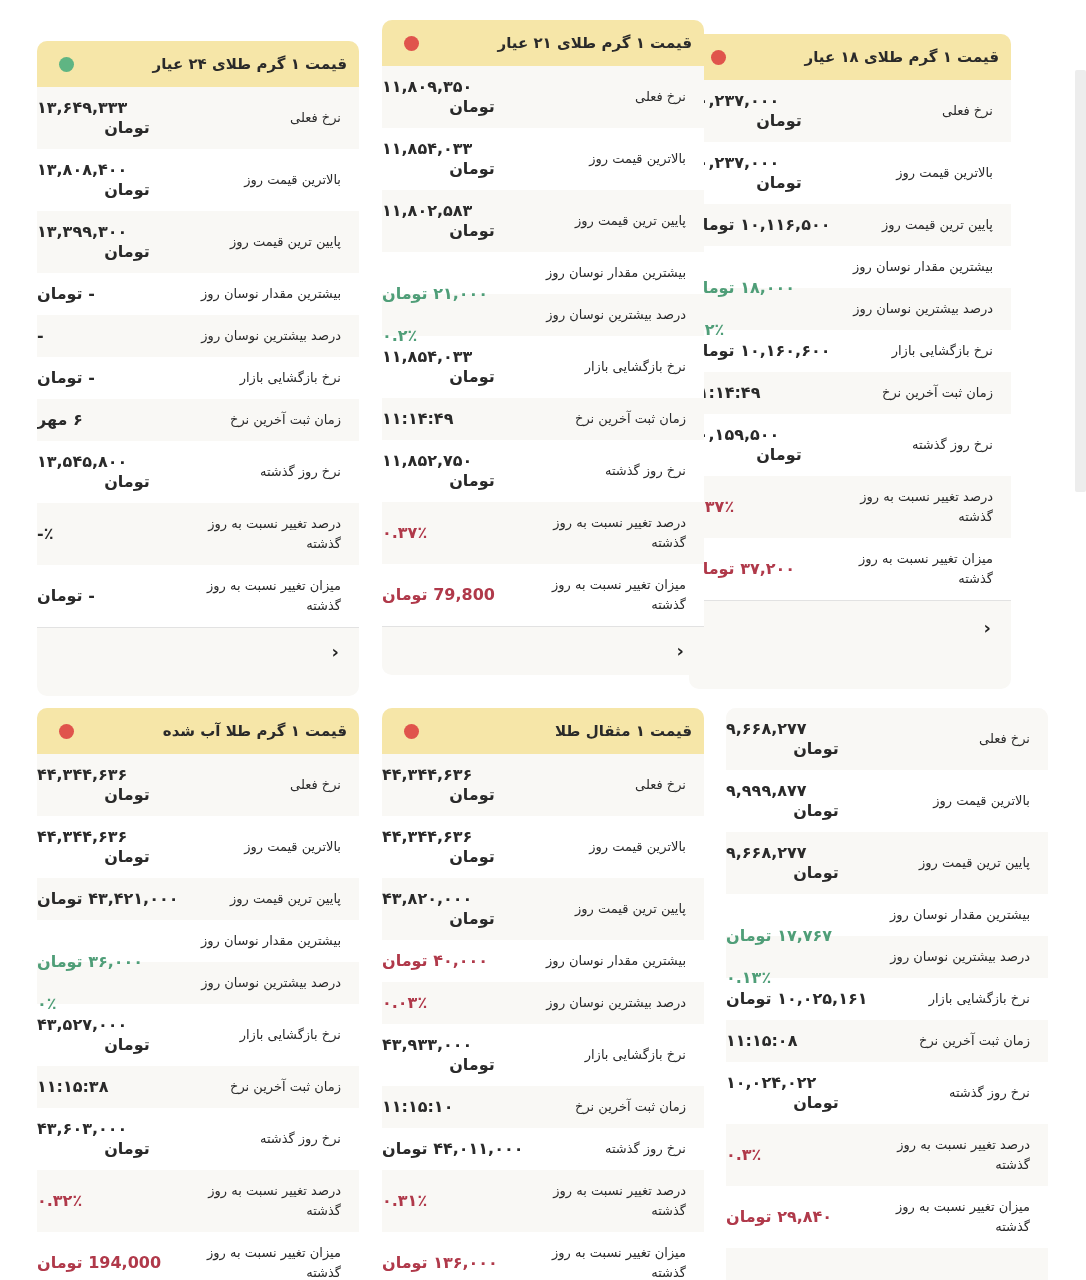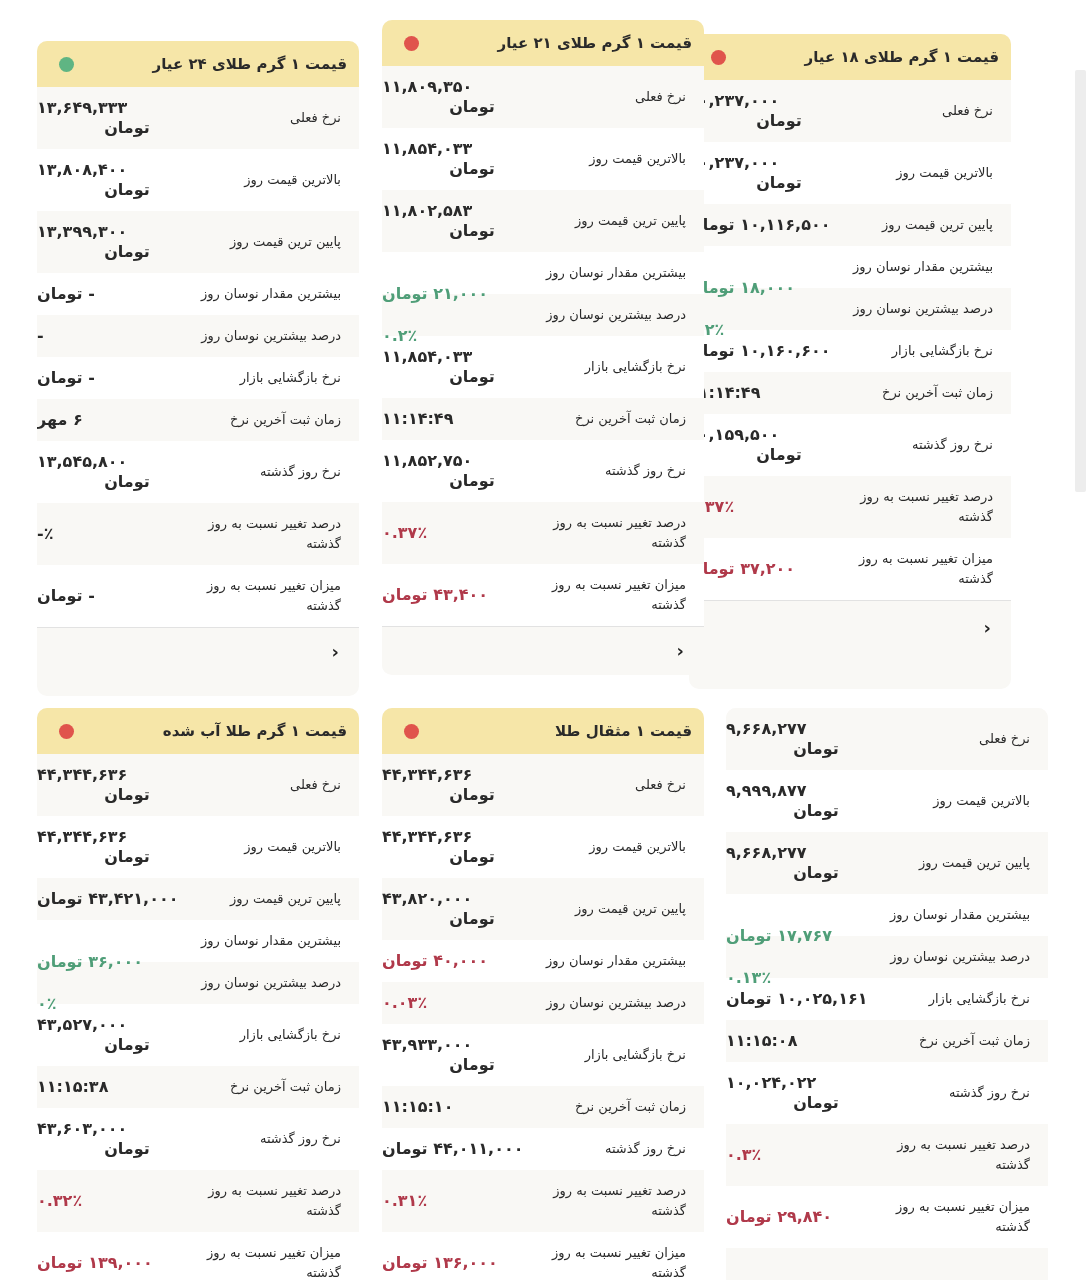--- a/index.html
+++ b/index.html
@@ -139,21 +139,21 @@
       <div class="row h2">
           <span class="label">نرخ روز گذشته</span>
           <span class="value"><span>۱۱,۸۵۲,۷۵۰</span><span class="unit">تومان</span></span>
         </div>
       <div class="row h2">
           <span class="label">درصد تغییر نسبت به روز گذشته</span>
           <span class="value red">۰.۳۷٪</span>
         </div>
       <div class="row h2">
           <span class="label">میزان تغییر نسبت به روز گذشته</span>
-          <span class="value red">۴۳,۴۰۰ تومان</span>
+          <span class="value red">79,800 تومان</span>
         </div>
     </div>
     <div class="footer">
       <span class="chev">‹</span>
     </div>
   </div>
 
   <div class="card" style="left:37px; top:41px; height:655px;">
     <div class="card-header">
       <span class="card-title">قیمت ۱ گرم طلای ۲۴ عیار</span>
@@ -337,17 +337,17 @@
       <div class="row h2">
           <span class="label">نرخ روز گذشته</span>
           <span class="value"><span>۴۳,۶۰۳,۰۰۰</span><span class="unit">تومان</span></span>
         </div>
       <div class="row h2">
           <span class="label">درصد تغییر نسبت به روز گذشته</span>
           <span class="value red">۰.۳۲٪</span>
         </div>
       <div class="row h2">
           <span class="label">میزان تغییر نسبت به روز گذشته</span>
-          <span class="value red">۱۳۹,۰۰۰ تومان</span>
+          <span class="value red">194,000 تومان</span>
         </div>
     </div>
   </div>
 </div>
 
 </body></html>

